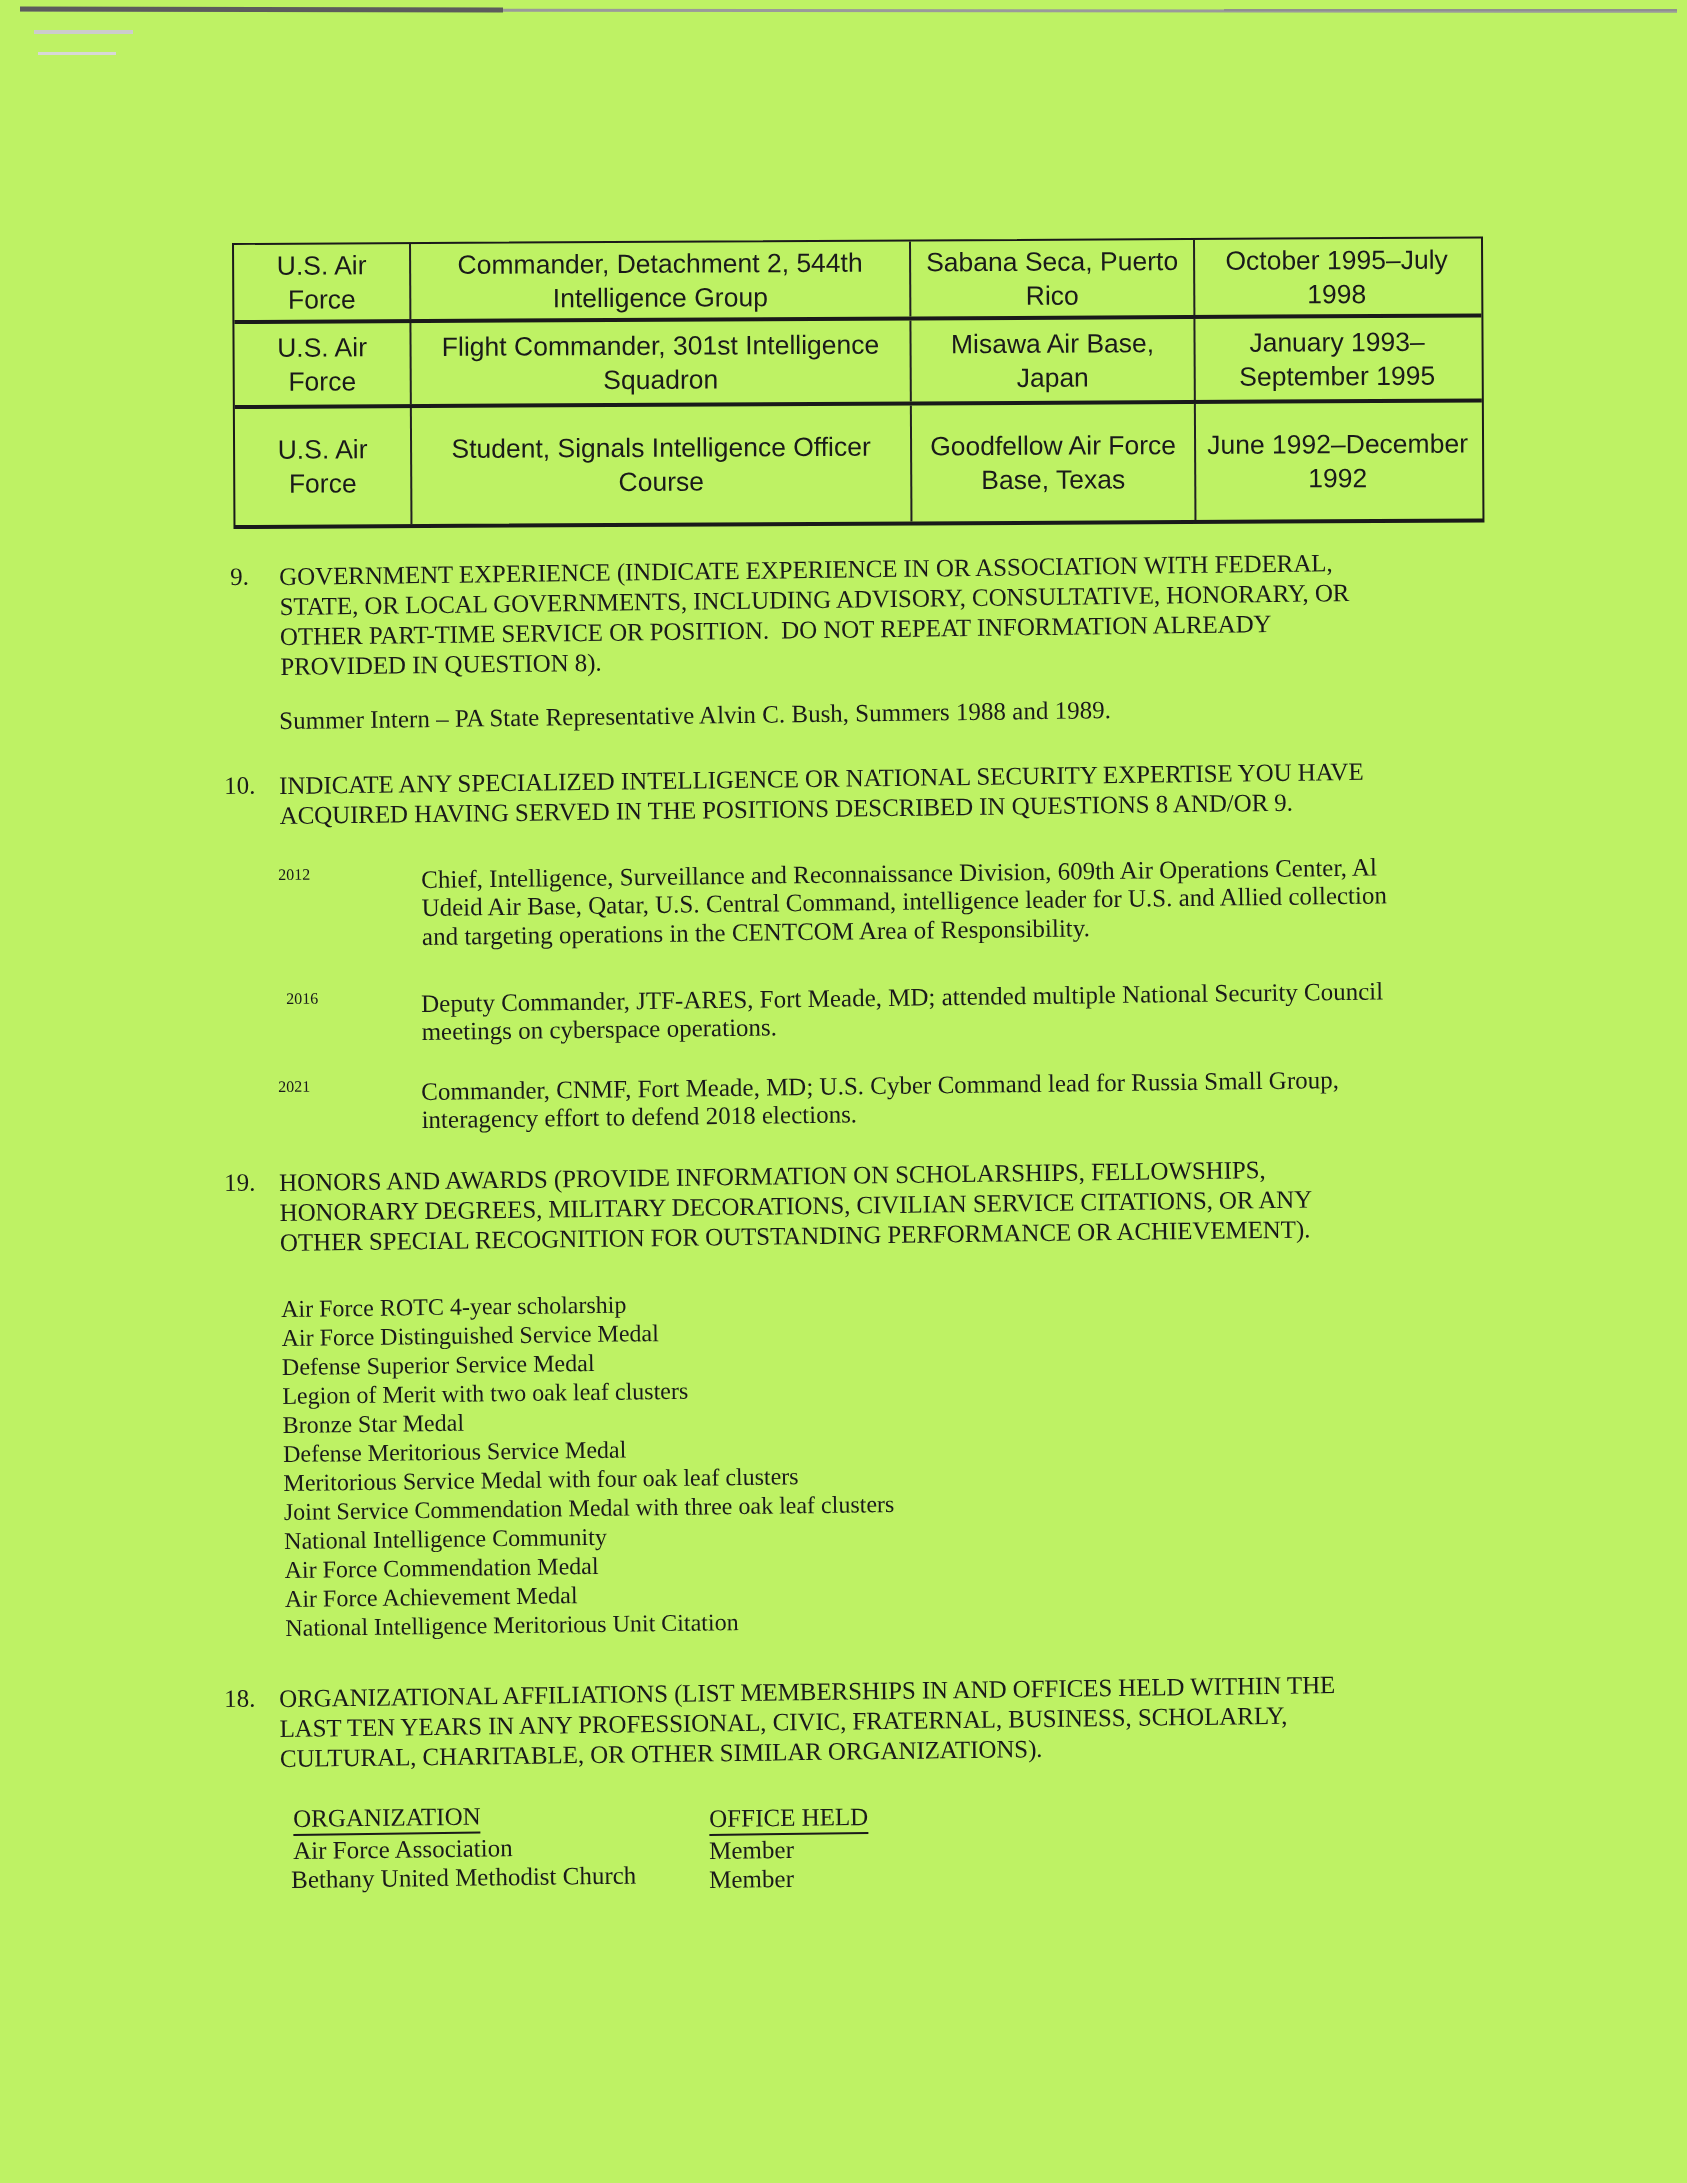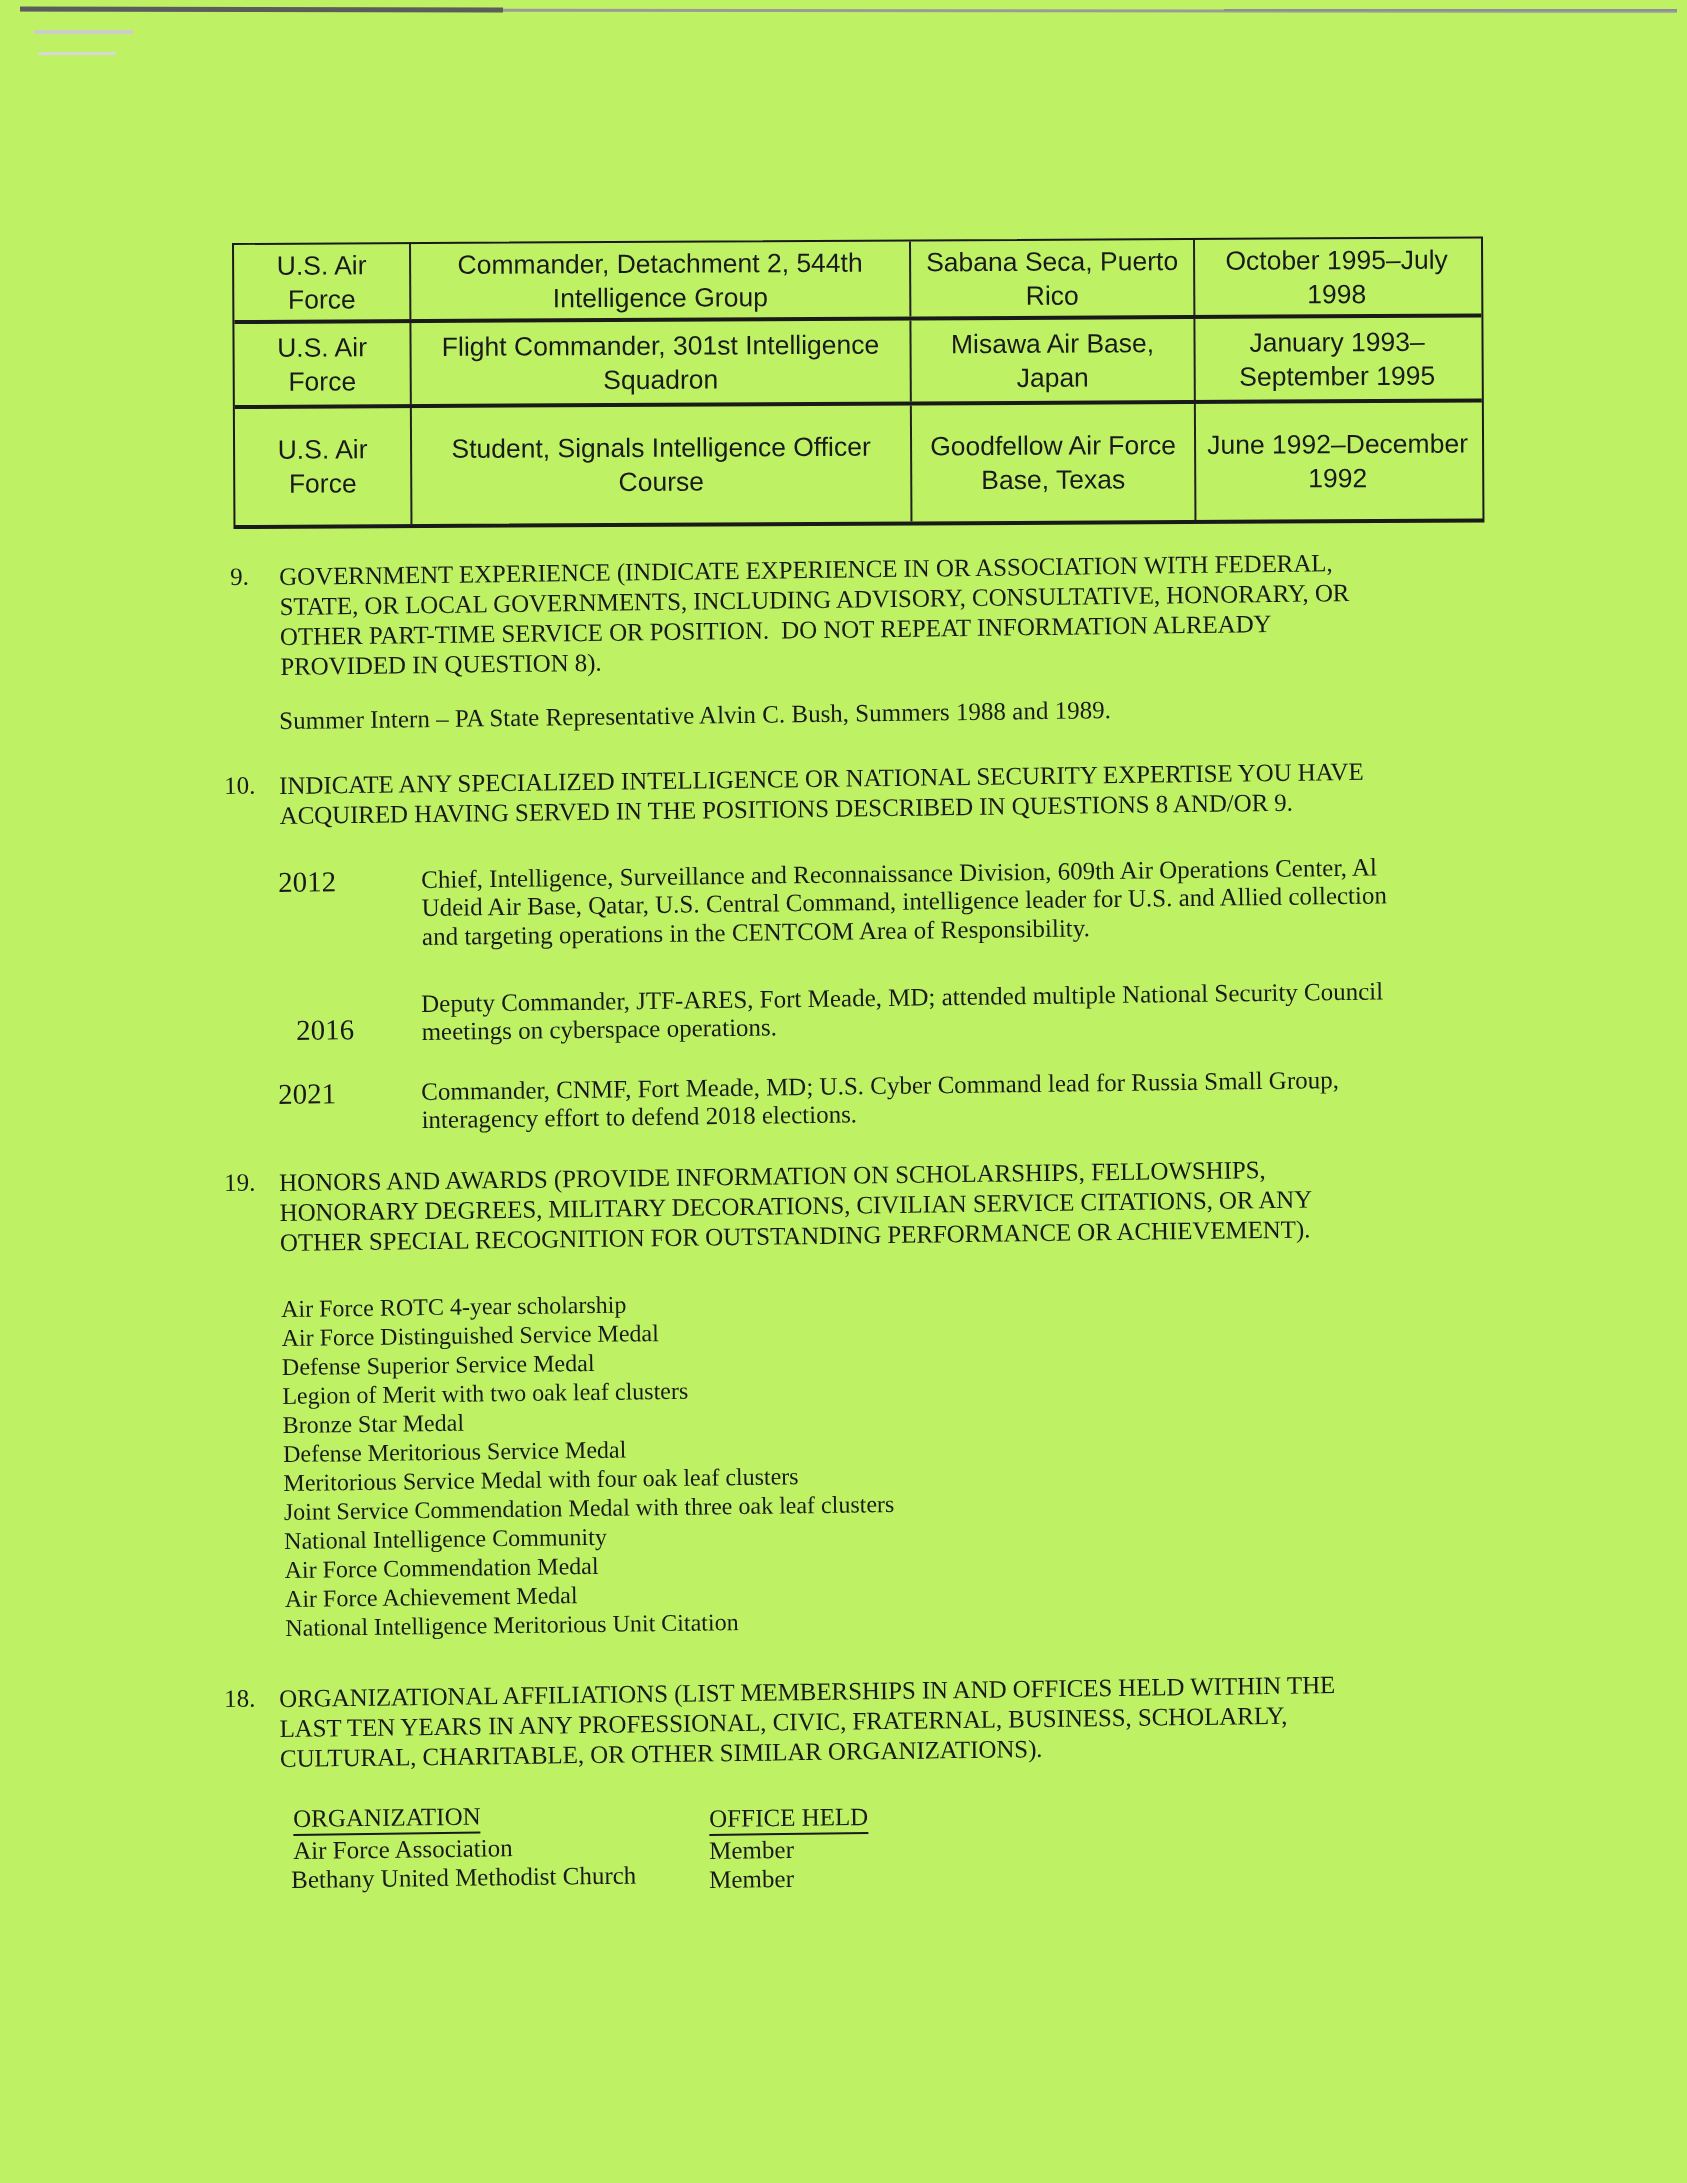--- a/index.html
+++ b/index.html
@@ -38,21 +38,21 @@
     display:flex; align-items:center; justify-content:center;
     text-align:center; white-space:pre-wrap; padding:0 10.6px;
   }
   .svc-cell + .svc-cell { border-left:2px solid #222222; }
 
   
   .qnum  { position:absolute; font-size:25px; line-height:30px; }
   .qhead { position:absolute; width:1138px; font-size:25px; line-height:30px;
            white-space:pre-wrap; letter-spacing:-0.1px; }
   .ans   { position:absolute; font-size:25px; white-space:pre-wrap; }
-  .entry-year { position:absolute; font-size:29px; }
+  .entry-year { position:absolute; font-size:16px; }
   .entry-text { position:absolute; width:1006px; font-size:25px; line-height:28.4px; white-space:pre-wrap; }
   .awards { position:absolute; left:281px; top:1295px; font-size:24px; line-height:29px; }
   .org-h  { position:absolute; font-size:25px; }
   .org-h .ul { border-bottom:2px solid #1a1a1a; padding-bottom:2px; }
   .org-c  { position:absolute; font-size:25px; }
 </style>
 </head>
 <body>
 
 <div class="page">
@@ -105,21 +105,21 @@
 
   <div class="qnum tilt-text" style="left:224px; top:771px;">10.</div>
   <div class="qhead tilt-text" style="left:279px; top:771px;">INDICATE ANY SPECIALIZED INTELLIGENCE OR NATIONAL SECURITY EXPERTISE YOU HAVE
 ACQUIRED HAVING SERVED IN THE POSITIONS DESCRIBED IN QUESTIONS 8 AND/OR 9.</div>
 
   <div class="entry-year tilt-text" style="left:278px; top:866px;">2012</div>
   <div class="entry-text tilt-text" style="left:421px; top:866px;">Chief, Intelligence, Surveillance and Reconnaissance Division, 609th Air Operations Center, Al
 Udeid Air Base, Qatar, U.S. Central Command, intelligence leader for U.S. and Allied collection
 and targeting operations in the CENTCOM Area of Responsibility.</div>
 
-  <div class="entry-year tilt-text" style="left:296px; top:990px;margin-top:24px;">2016</div>
+  <div class="entry-year tilt-text" style="left:286px; top:990px;">2016</div>
   <div class="entry-text tilt-text" style="left:421px; top:990px;">Deputy Commander, JTF-ARES, Fort Meade, MD; attended multiple National Security Council
 meetings on cyberspace operations.</div>
 
   <div class="entry-year tilt-text" style="left:278px; top:1078px;">2021</div>
   <div class="entry-text tilt-text" style="left:421px; top:1078px;">Commander, CNMF, Fort Meade, MD; U.S. Cyber Command lead for Russia Small Group,
 interagency effort to defend 2018 elections.</div>
 
   <div class="qnum tilt-text" style="left:224px; top:1168px;">19.</div>
   <div class="qhead tilt-text" style="left:279px; top:1168px;">HONORS AND AWARDS (PROVIDE INFORMATION ON SCHOLARSHIPS, FELLOWSHIPS,
 HONORARY DEGREES, MILITARY DECORATIONS, CIVILIAN SERVICE CITATIONS, OR ANY

